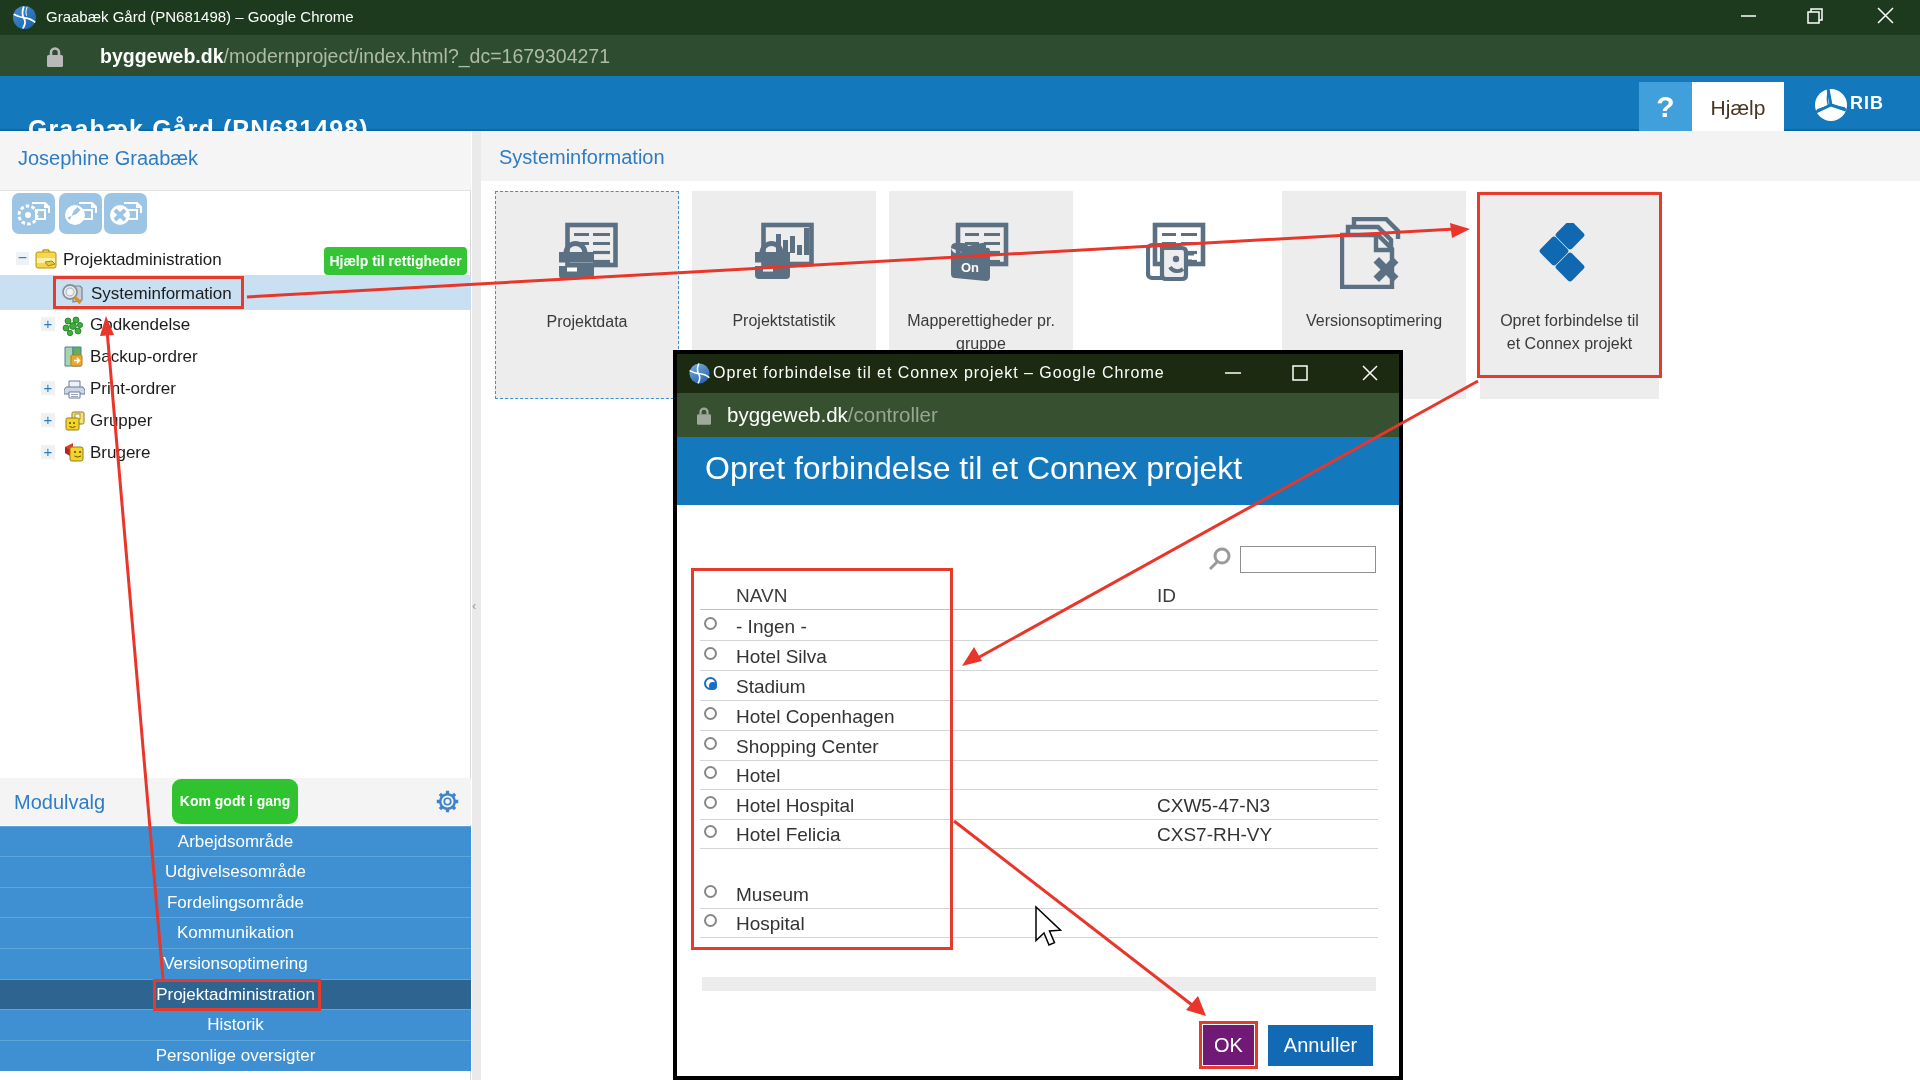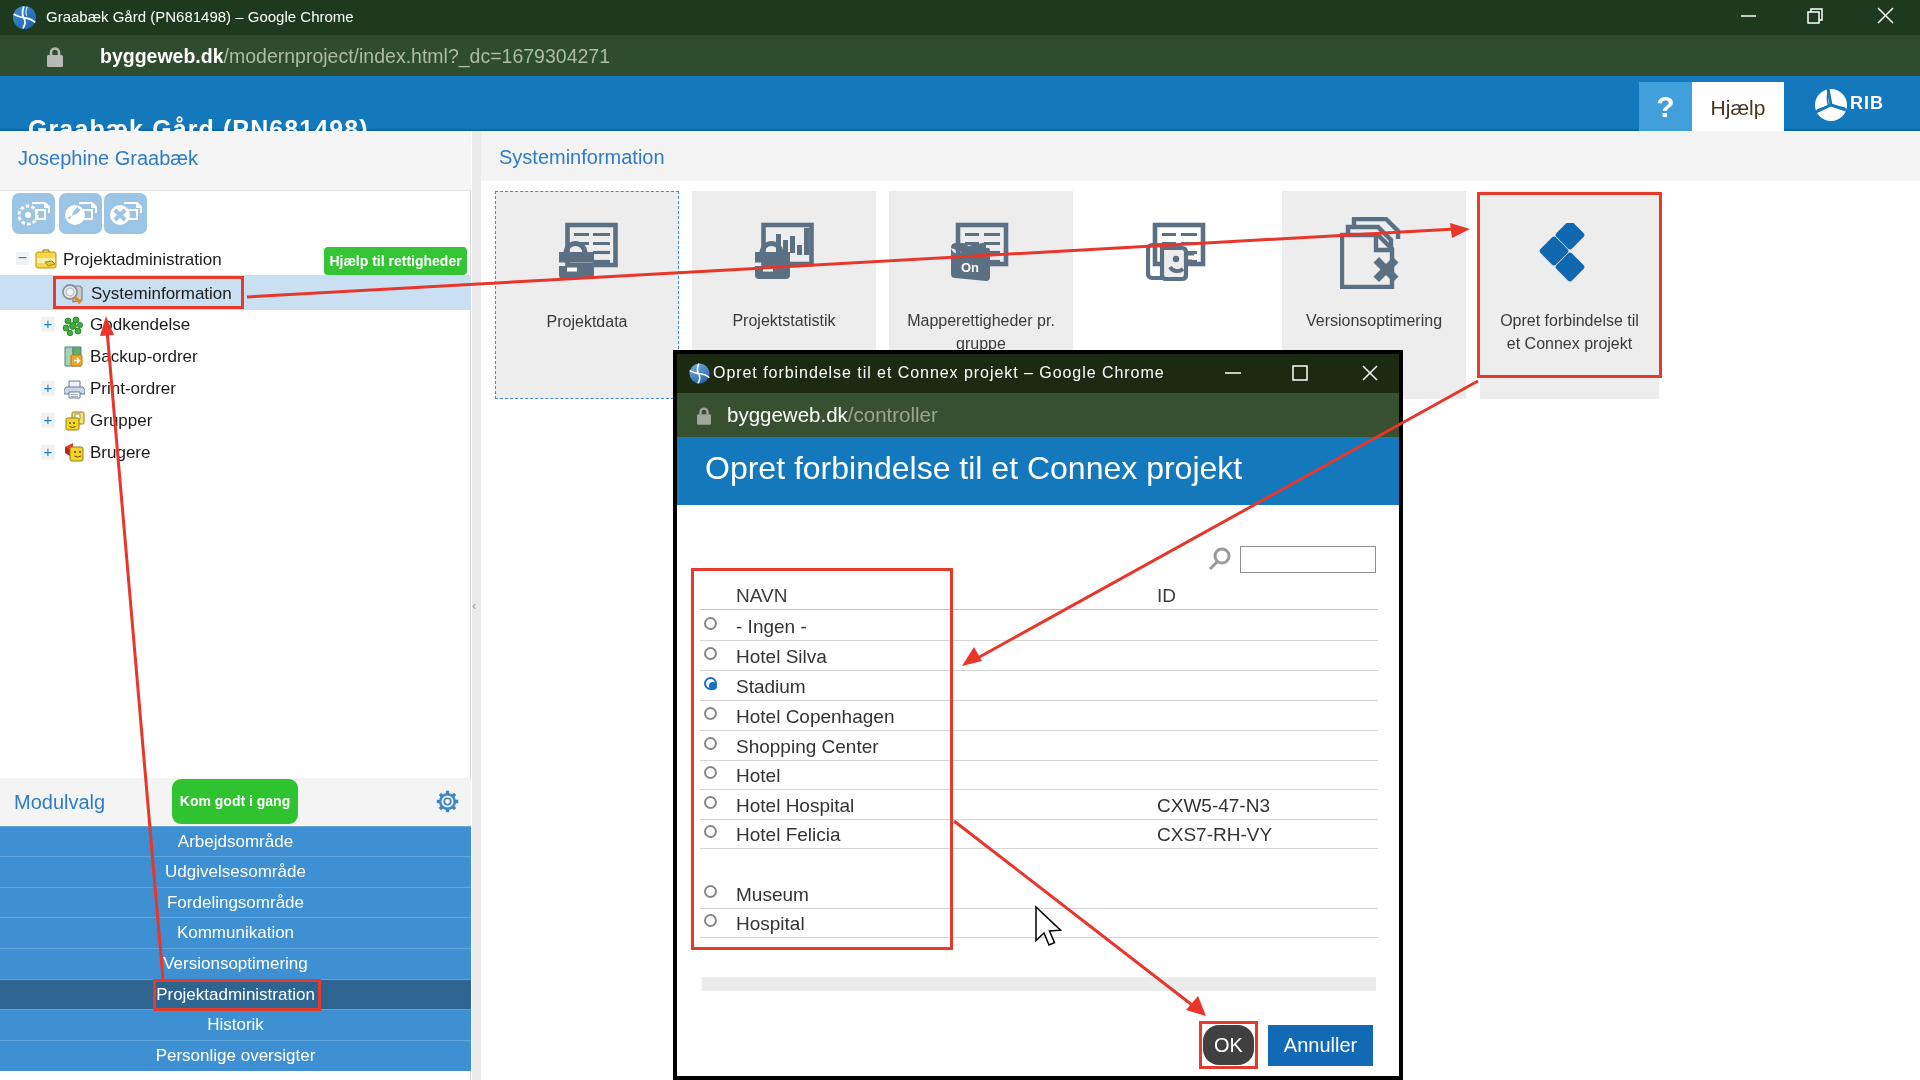--- a/index.html
+++ b/index.html
@@ -48,21 +48,21 @@
 
 
 #popup { left:673px; top:350px; width:730px; height:730px; background:#fff; border:4px solid #000; z-index:40; }
 #pop-title { left:677px; top:354px; width:722px; height:39px; background:#1b2a11; z-index:41; }
 #pop-url { left:677px; top:393px; width:722px; height:44px; background:#375130; z-index:41; }
 #pop-blue { left:677px; top:437px; width:722px; height:68px; background:#1478bd; z-index:41; }
 .prow { left:700px; width:678px; height:30px; border-bottom:1px solid #d5d5d5; z-index:42; }
 .prow .nm { position:absolute; left:36px; top:5px; font-size:19px; color:#333; }
 .prow .id { position:absolute; left:457px; top:5px; font-size:19px; color:#333; }
 .radio { position:absolute; left:4px; top:6px; width:13px; height:13px; border:2px solid #878787; border-radius:50%; background:#fff; }
-#okbtn { left:1203px; top:1025px; width:51px; height:40px; background:#404040; color:#fff; font-size:20px; text-align:center; line-height:40px; z-index:42;border-radius:16px; }
+#okbtn { left:1203px; top:1025px; width:51px; height:40px; background:#701a75; color:#fff; font-size:20px; text-align:center; line-height:40px; z-index:42; }
 #anbtn { left:1268px; top:1025px; width:105px; height:41px; background:#1269b4; color:#fff; font-size:20px; text-align:center; line-height:41px; z-index:42; }
 #arrows { left:0; top:0; width:1920px; height:1080px; z-index:70; pointer-events:none; }
 </style>
 </head>
 <body>
 <div id="stage">
 
 <div class="abs" id="titlebar">
   <svg class="abs" style="left:13px;top:6px" width="23" height="23" viewBox="0 0 23 23">
     <defs>

